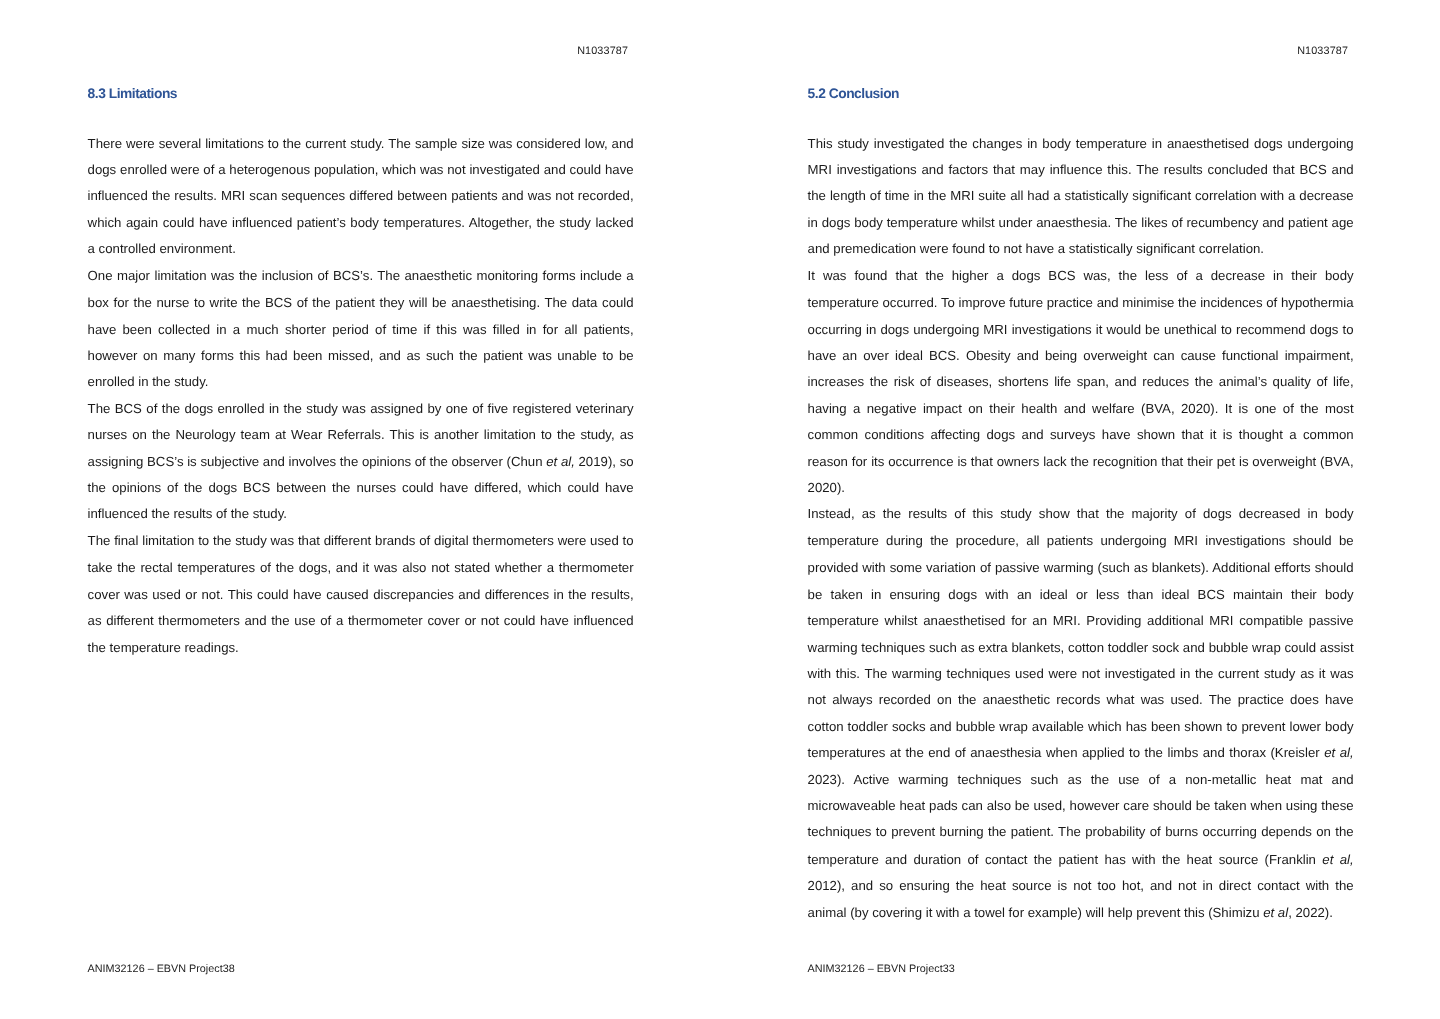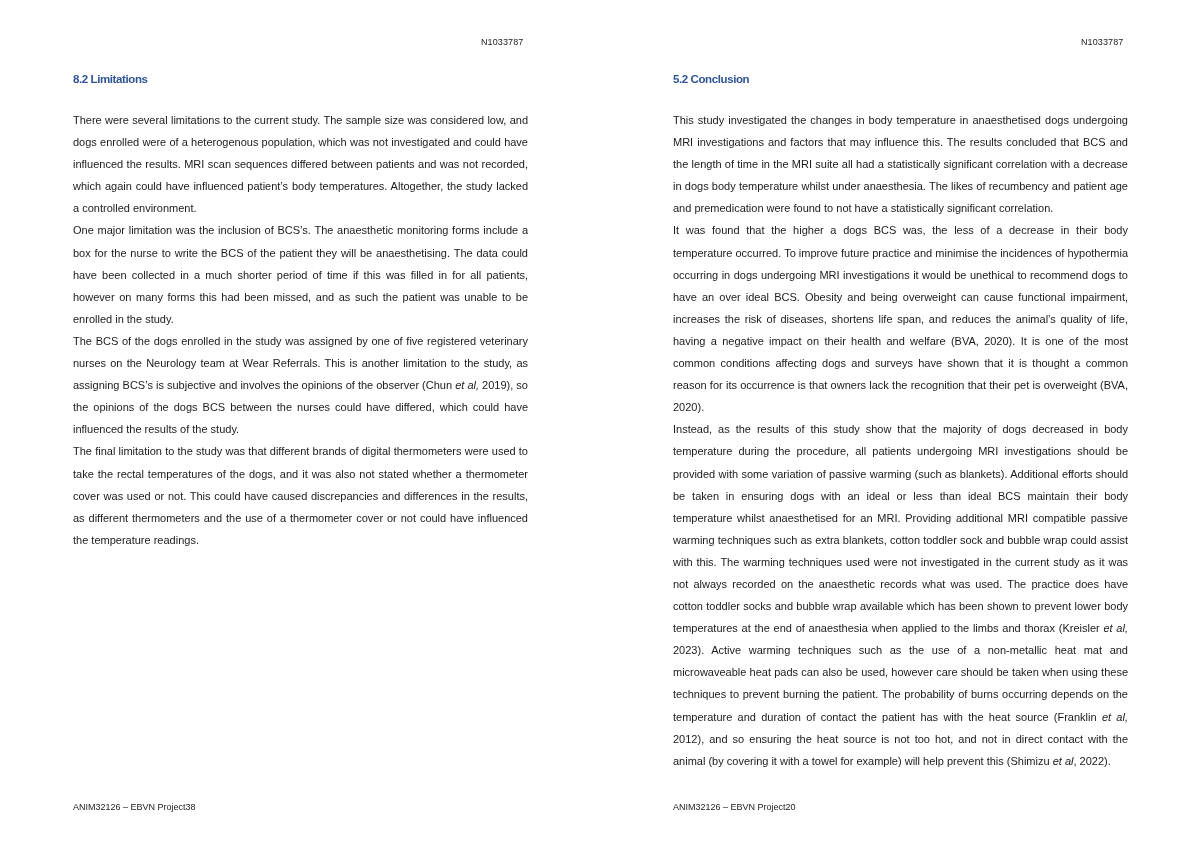--- a/index.html
+++ b/index.html
@@ -78,21 +78,21 @@
       color: #222;
     }
   </style>
 </head>
 <body>
 
 <div class="spread">
 
   <div class="page page-left">
     <div class="header-id">N1033787</div>
-    <h2 class="section-title">8.2 Limitations</h2>
+    <h2 class="section-title">8.3 Limitations</h2>
     <div class="body-text">
       <p>There were several limitations to the current study. The sample size was considered low, and dogs enrolled were of a heterogenous population, which was not investigated and could have influenced the results. MRI scan sequences differed between patients and was not recorded, which again could have influenced patient’s body temperatures. Altogether, the study lacked a controlled environment.</p>
       <p>One major limitation was the inclusion of BCS’s. The anaesthetic monitoring forms include a box for the nurse to write the BCS of the patient they will be anaesthetising. The data could have been collected in a much shorter period of time if this was filled in for all patients, however on many forms this had been missed, and as such the patient was unable to be enrolled in the study.</p>
       <p><span>The BCS of the dogs enrolled in the study was assigned by one of five registered veterinary nurses on the Neurology team at Wear Referrals. This is another limitation to the study, as assigning BCS’s is subjective and involves the opinions of the observer (Chun </span><em>et al,</em><span> 2019), so the opinions of the dogs BCS between the nurses could have differed, which could have influenced the results of the study.</span></p>
       <p>The final limitation to the study was that different brands of digital thermometers were used to take the rectal temperatures of the dogs, and it was also not stated whether a thermometer cover was used or not. This could have caused discrepancies and differences in the results, as different thermometers and the use of a thermometer cover or not could have influenced the temperature readings.</p>
     </div>
     <div class="footer">
       <span>ANIM32126 – EBVN Project</span>
       <span>38</span>
     </div>
@@ -101,17 +101,17 @@
   <div class="page page-right">
     <div class="header-id" style="left:467px;margin-left:0;">N1033787</div>
     <h2 class="section-title">5.2 Conclusion</h2>
     <div class="body-text">
       <p>This study investigated the changes in body temperature in anaesthetised dogs undergoing MRI investigations and factors that may influence this. The results concluded that BCS and the length of time in the MRI suite all had a statistically significant correlation with a decrease in dogs body temperature whilst under anaesthesia. The likes of recumbency and patient age and premedication were found to not have a statistically significant correlation.</p>
       <p>It was found that the higher a dogs BCS was, the less of a decrease in their body temperature occurred. To improve future practice and minimise the incidences of hypothermia occurring in dogs undergoing MRI investigations it would be unethical to recommend dogs to have an over ideal BCS. Obesity and being overweight can cause functional impairment, increases the risk of diseases, shortens life span, and reduces the animal’s quality of life, having a negative impact on their health and welfare (BVA, 2020). It is one of the most common conditions affecting dogs and surveys have shown that it is thought a common reason for its occurrence is that owners lack the recognition that their pet is overweight (BVA, 2020).</p>
       <p><span>Instead, as the results of this study show that the majority of dogs decreased in body temperature during the procedure, all patients undergoing MRI investigations should be provided with some variation of passive warming (such as blankets). Additional efforts should be taken in ensuring dogs with an ideal or less than ideal BCS maintain their body temperature whilst anaesthetised for an MRI. Providing additional MRI compatible passive warming techniques such as extra blankets, cotton toddler sock and bubble wrap could assist with this. The warming techniques used were not investigated in the current study as it was not always recorded on the anaesthetic records what was used. The practice does have cotton toddler socks and bubble wrap available which has been shown to prevent lower body temperatures at the end of anaesthesia when applied to the limbs and thorax (Kreisler </span><em>et al,</em><span> 2023). Active warming techniques such as the use of a non-metallic heat mat and microwaveable heat pads can also be used, however care should be taken when using these techniques to prevent burning the patient. The probability of burns occurring depends on the temperature and duration of contact the patient has with the heat source (Franklin </span><em>et al,</em><span> 2012), and so ensuring the heat source is not too hot, and not in direct contact with the animal (by covering it with a towel for example) will help prevent this (Shimizu </span><em>et al</em><span>, 2022).</span></p>
     </div>
     <div class="footer">
       <span>ANIM32126 – EBVN Project</span>
-      <span>20</span>
+      <span>33</span>
     </div>
   </div>
 
 </div>
 
 </body></html>

